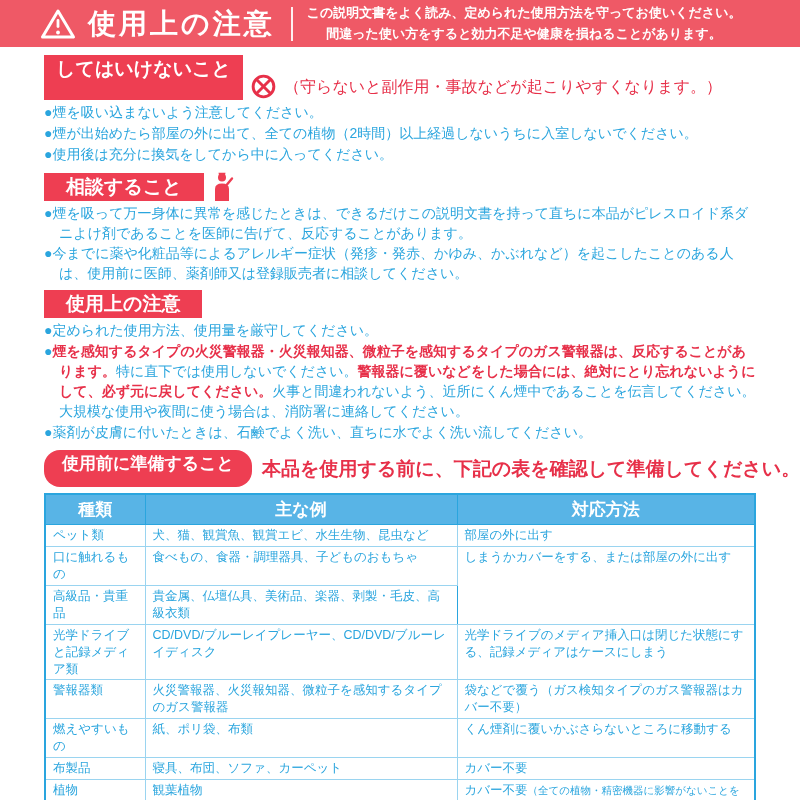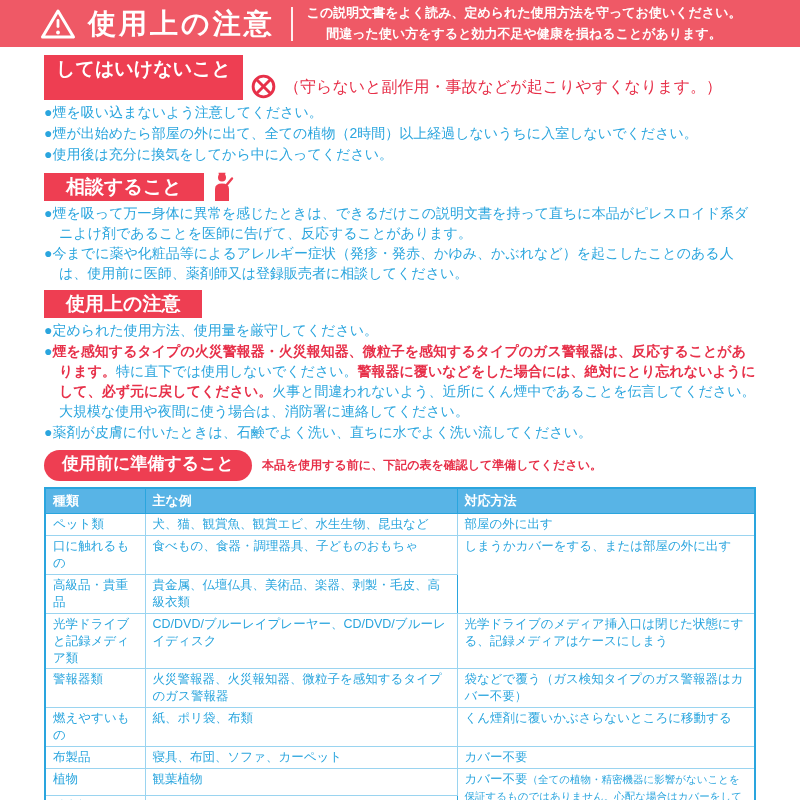--- a/index.html
+++ b/index.html
@@ -31,26 +31,26 @@
   ul.bullets{list-style:none;margin:3px 0 0 0;padding:0;font-size:14px;line-height:1.42;}
   ul.bullets li{padding-left:15px;text-indent:-15px;color:var(--blue-text);margin:0 0 1px 0;font-weight:500;}
   ul.bullets li::before{content:"●";}
   [data-color="red"]{color:var(--red-text);font-weight:bold;}
   [data-color="blue"]{color:var(--blue-text);margin-top:14px;}
 
   .sect{margin-top:6px;}
 
   
   .prepare-head{display:flex;align-items:center;gap:10px;margin-top:8px;}
-  .pill{display:inline-block;background:var(--bar);color:#fff;font-weight:bold;font-size:17px;line-height:1;padding:5px 18px 9px;border-radius:16px;white-space:nowrap;}
-  .prepare-lead{color:var(--red-text);font-weight:bold;font-size:12px;white-space:nowrap;}
+  .pill{display:inline-block;background:var(--bar);color:#fff;font-weight:bold;font-size:17px;line-height:1;padding:5px 18px 15px;border-radius:16px;white-space:nowrap;}
+  .prepare-lead{color:var(--red-text);font-weight:bold;font-size:19px;white-space:nowrap;}
 
   table.prep{width:100%;border-collapse:collapse;margin-top:6px;font-size:12.5px;table-layout:fixed;}
   table.prep{border:2px solid var(--table-border);}
-  table.prep th{background:var(--table-head);color:#fff;font-weight:bold;text-align:left;padding:3px 7px;font-size:13px;border:1px solid var(--table-border);}
+  table.prep th{background:var(--table-head);color:#fff;font-weight:bold;text-align:center;padding:3px 7px;font-size:17px;border:1px solid var(--table-border);}
   table.prep td{color:var(--blue-text);padding:2px 7px;vertical-align:top;border:1px solid var(--table-inner);border-left:1px solid var(--table-border);line-height:1.35;}
   table.prep td:first-child{border-left:none;}
   .note-small{font-size:10.5px;}
 </style>
 </head>
 <body>
 
 <div class="page">
 
   <header class="topbar">

